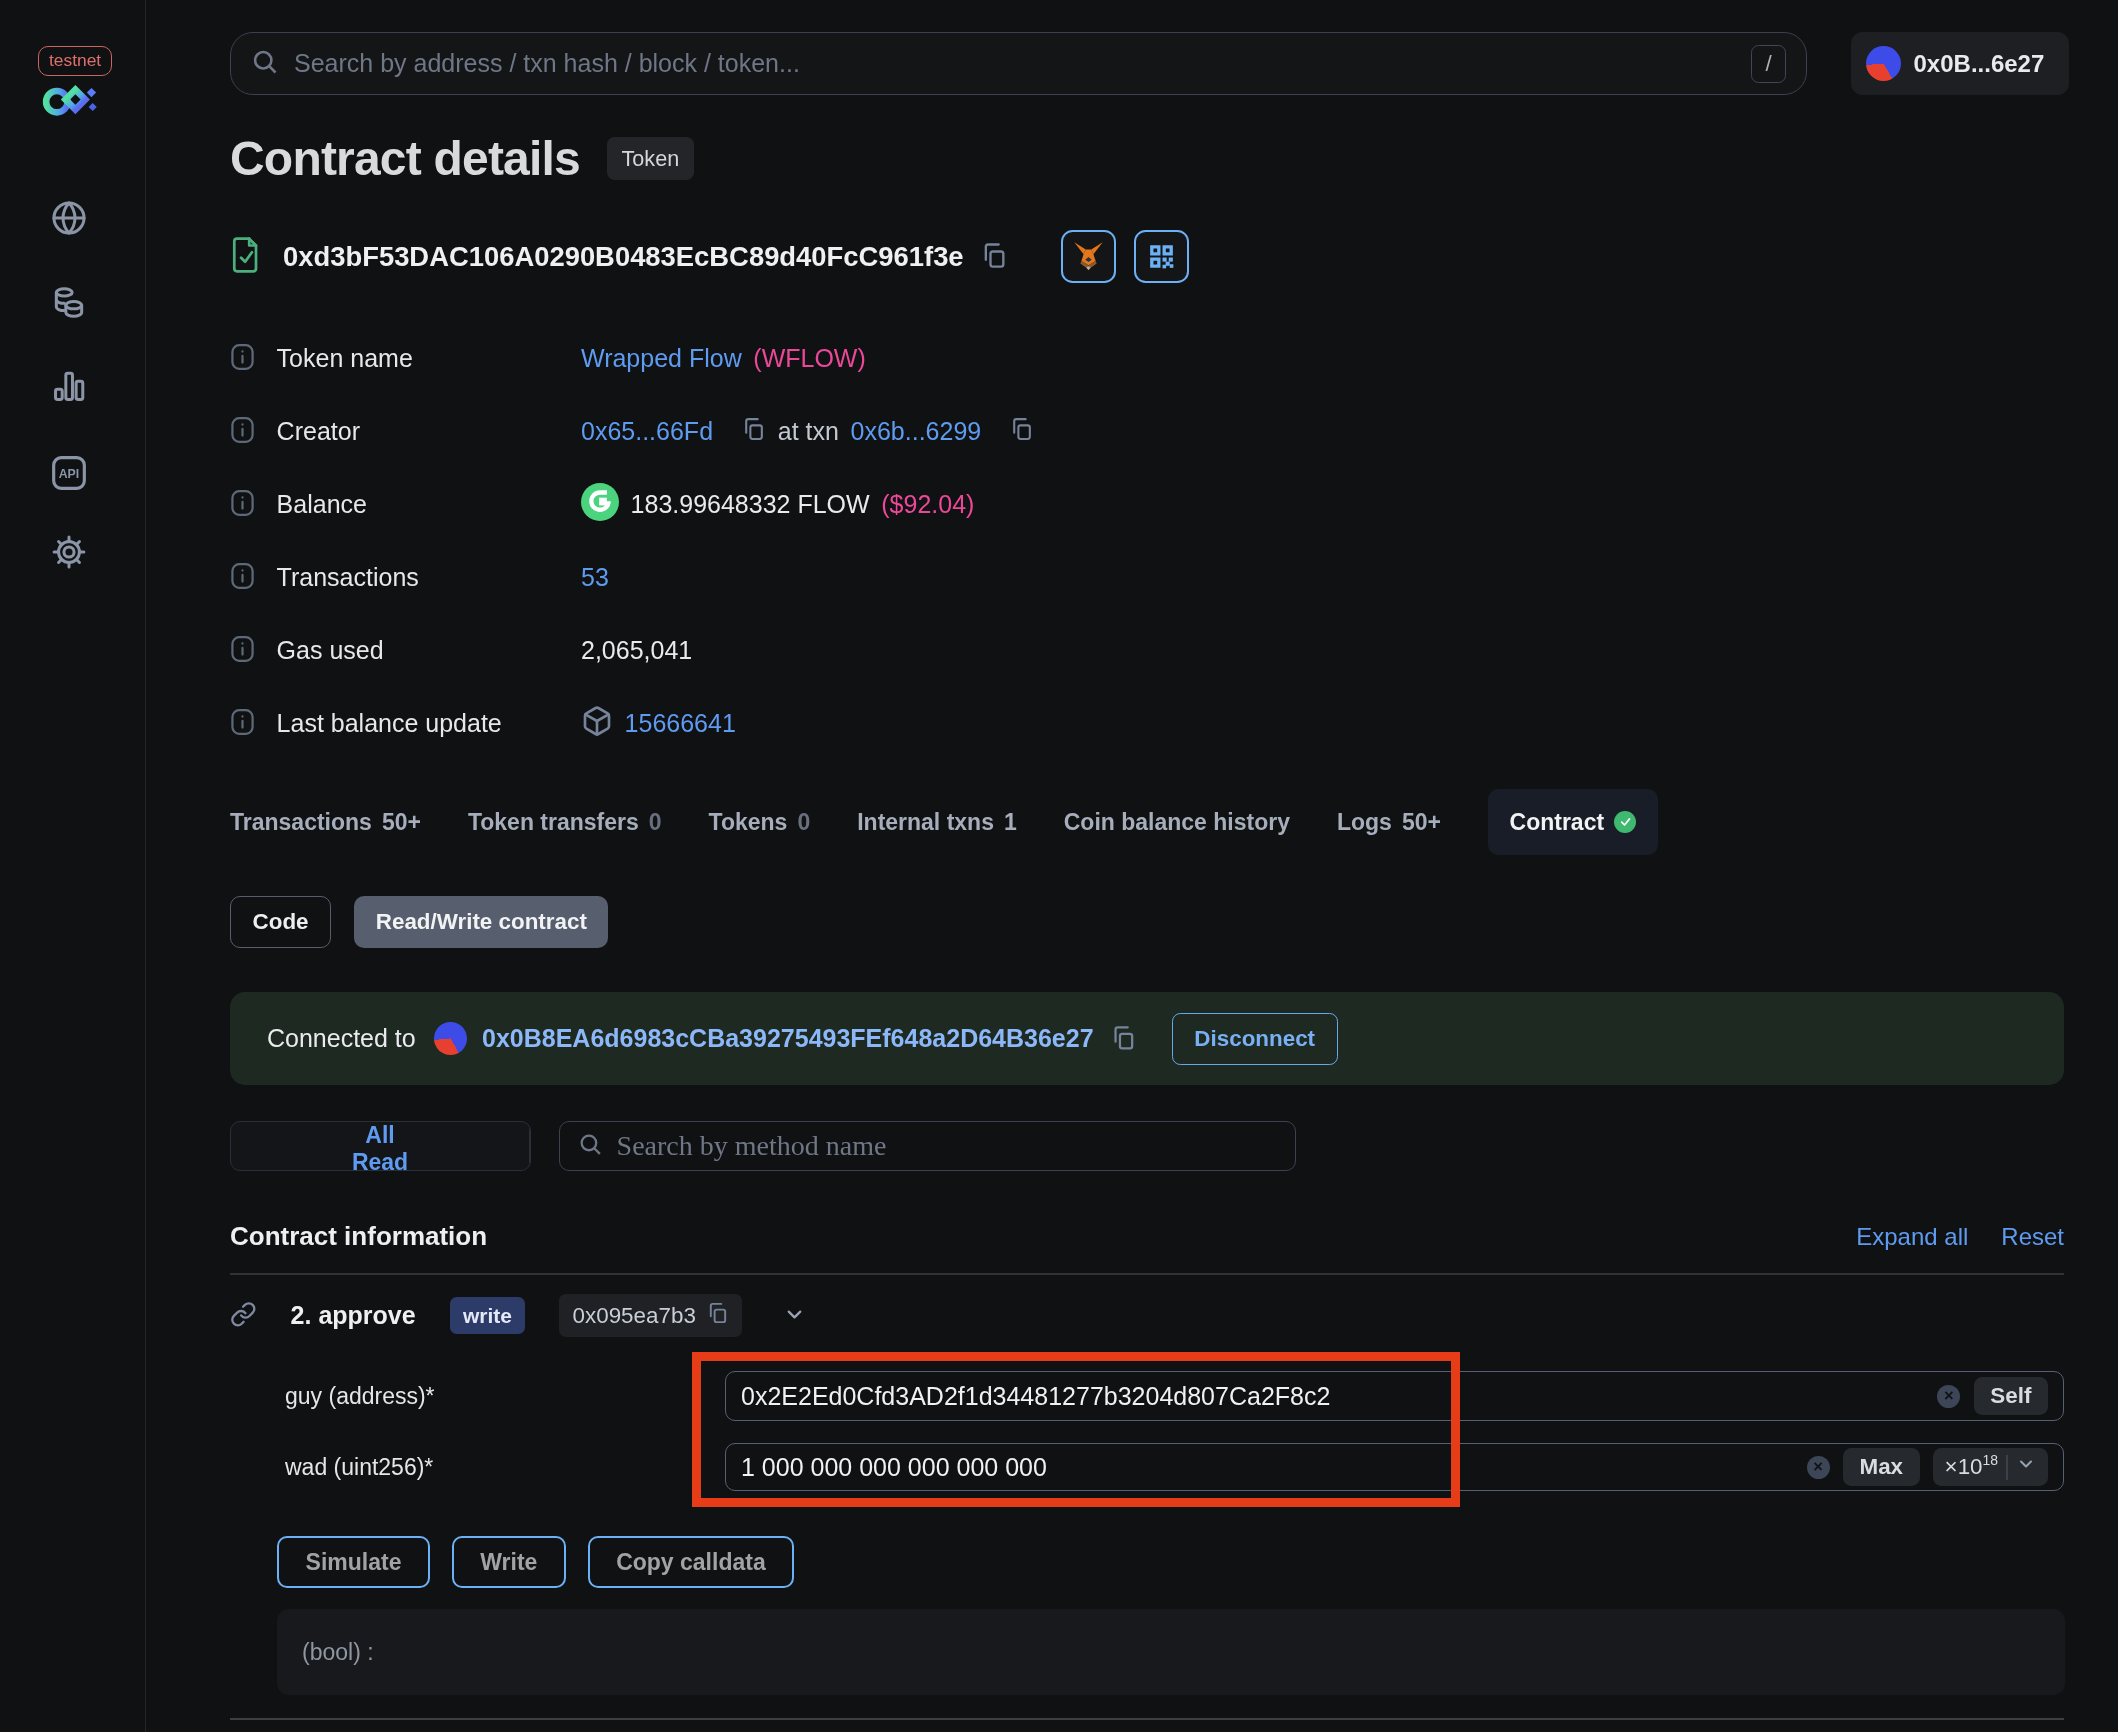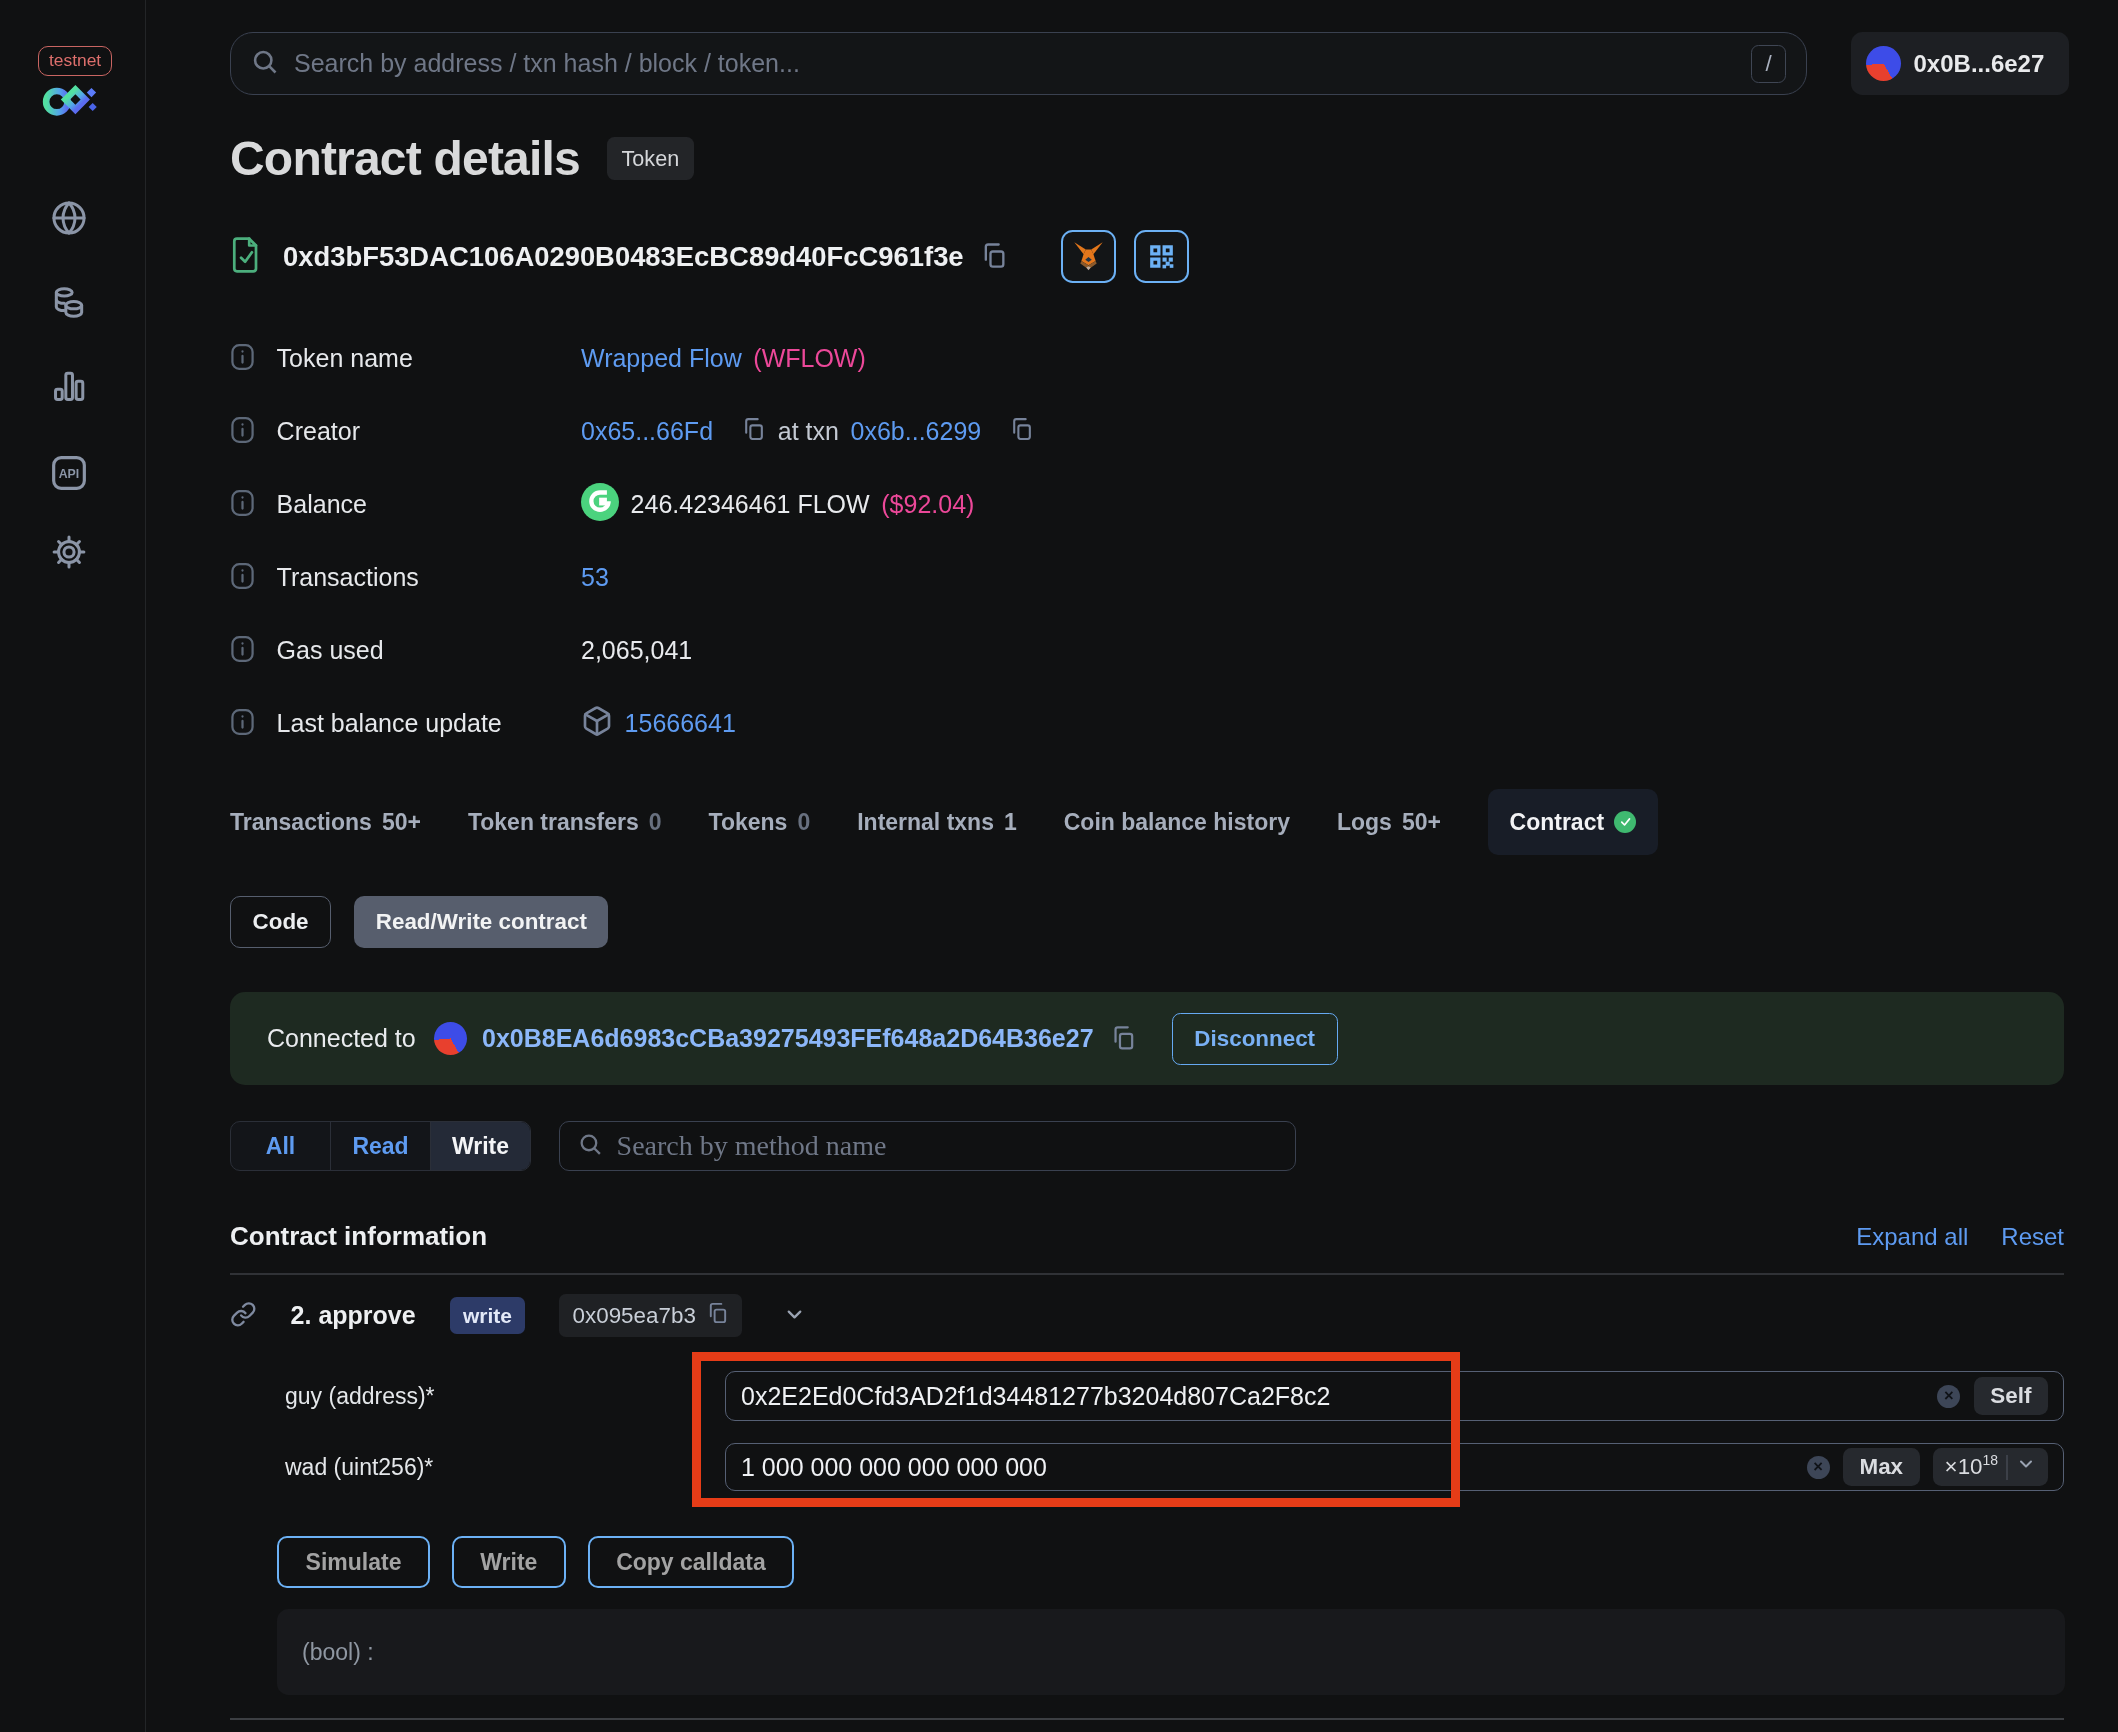--- a/index.html
+++ b/index.html
@@ -63,21 +63,21 @@
   .pill-btn.filled { background:#575e6d; color:#f2f3f4; }
 
   
   .connected { position:absolute; left:230px; top:992px; width:1834px; height:93px; background:#1e2a21; border-radius:15px; display:flex; align-items:center; padding:0 37px; }
   .connected-label { font-size:25px; color:#e9ebee; }
   .connected-addr { margin-left:15px; font-size:25px; font-weight:600; color:#8cb7f9; cursor:pointer; }
   .disconnect-btn { margin-left:35px; height:52px; border:1.7px solid #66a9f2; border-radius:8.3px; padding:0 21.6px; display:flex; align-items:center; color:#79b0f4; font-size:22.4px; font-weight:600; background:transparent; cursor:pointer; }
 
   
   .filter-row { position:absolute; left:230px; top:1121px; height:50px; display:flex; gap:28px; }
-  .segmented { width:301px; height:50px; border:1.7px solid #2b2f38; border-radius:10px; background:#131519; display:flex; overflow:hidden; }
+  .segmented { width:301px; height:50px; border:1.7px solid #2b2f38; border-radius:10px; background:#131519; display:flex; overflow:hidden;flex-direction:column; }
   .segment { flex:1; display:flex; align-items:center; justify-content:center; font-size:23px; font-weight:600; color:#5e9bf1; cursor:pointer; border-right:1.7px solid #2b2f38; }
   .segment:last-child { border-right:none; }
   .segment.active { background:#242a37; color:#f4f5f7; border-radius:0 8.3px 8.3px 0; }
   .method-search { width:737px; height:50px; border:1.7px solid #3a4150; border-radius:10px; display:flex; align-items:center; padding:0 18.3px; }
   .method-search svg { stroke:#6f7787; fill:none; stroke-width:2.2; }
   .method-search input { flex:1; margin-left:13.3px; background:transparent; border:none; outline:none; color:#c6ccd6; font-size:28px; font-family:Liberation Serif, serif; }
   .method-search input::placeholder { color:#6f7787; }
 
   
   .ci-header { position:absolute; left:230px; top:1215px; width:1834px; height:43px; display:flex; align-items:center; }
@@ -287,21 +287,21 @@
         <span class="info-label">Balance</span>
       </div>
       <div class="info-value">
         <span>
           <svg width="38" height="38" viewBox="0 0 44 44">
               <circle cx="22" cy="22" r="22" fill="#4bd37e"></circle>
               <path d="M30 11h-8a10 10 0 1 0 10 10" stroke="#fff" stroke-width="5" fill="none"></path>
               <rect x="21" y="17" width="9" height="9" fill="#fff"></rect>
             </svg>
         </span>
-        <span>246.42346461 FLOW</span>
+        <span>183.99648332 FLOW</span>
         <span class="muted">($92.04)</span>
       </div>
     </div>
 
     <div class="info-row">
       <div class="info-label-cell">
         <span class="info-icon"><svg width="25" height="28" viewBox="0 0 22 25">
               <rect x="2" y="2" width="18" height="21" rx="6"></rect>
               <line x1="11" y1="11.5" x2="11" y2="17.5"></line>
               <line x1="11" y1="7.5" x2="11" y2="7.6"></line>

